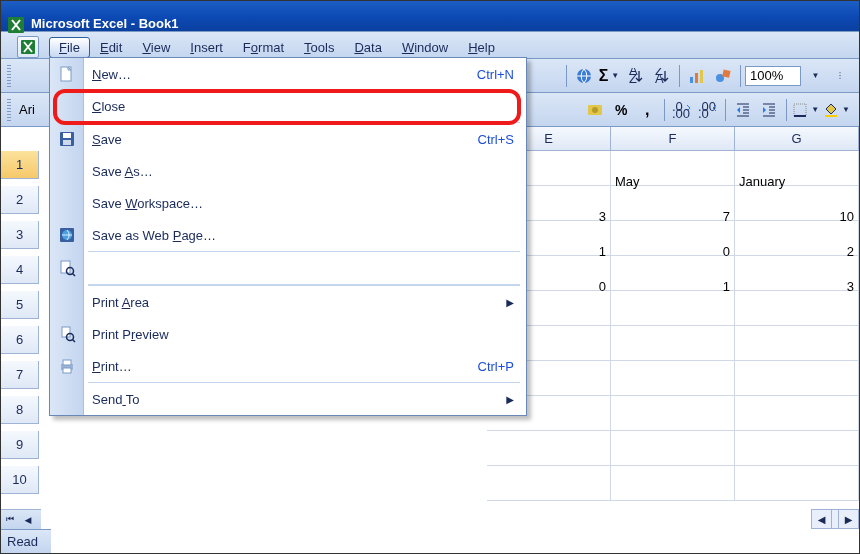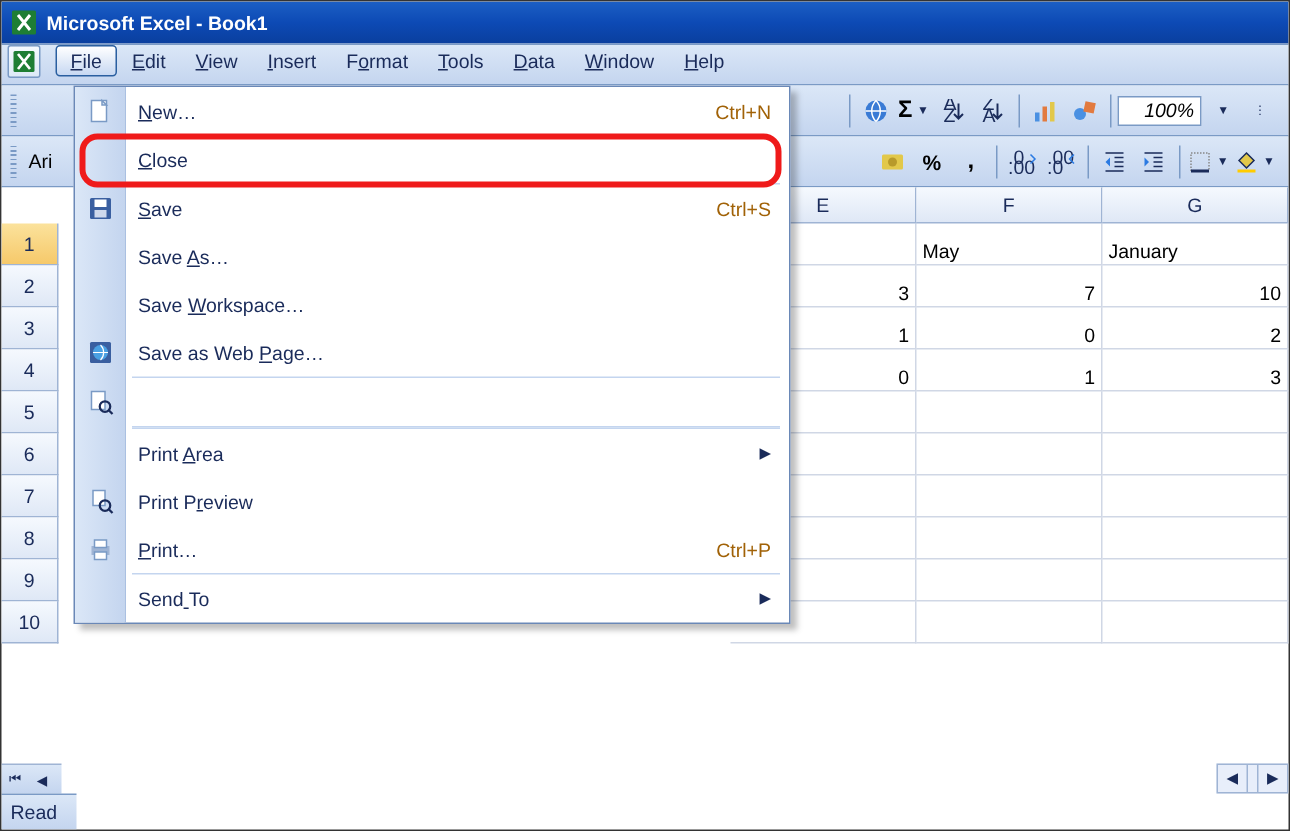--- a/index.html
+++ b/index.html
@@ -1,58 +1,58 @@
 <!DOCTYPE html>
 <html><head>
 <meta charset="utf-8">
 <style>
 * { margin:0; padding:0; box-sizing:border-box; font-family:Tahoma,Arial,sans-serif; font-size:13px; }
 body { background:#fff; width:860px; height:554px; overflow:hidden; position:relative; border:1px solid #333; }
 
 
-.titlebar { height:28px; background:linear-gradient(to bottom,#1c5fc4,#0d4ab5 50%,#0a3f9e); color:#fff; display:flex; align-items:center; padding:3px 6px; font-weight:bold; font-size:15px; }
+.titlebar { height:28px; background:linear-gradient(to bottom,#1c5fc4,#0d4ab5 50%,#0a3f9e); color:#fff; display:flex; align-items:flex-start; padding:15px 6px; font-weight:bold; font-size:15px; }
 .titlebar .appicon { width:18px; height:18px; margin-right:6px; display:flex; align-items:center; justify-content:center; }
 
 
-.menubar { height:28px; background:linear-gradient(to bottom,#dbe7f7,#c4d5ef); display:flex; align-items:flex-start; padding:0 4px; border-top:1px solid #7a9ac5; border-bottom:1px solid #7a9ac5; }
+.menubar { height:28px; background:linear-gradient(to bottom,#dbe7f7,#c4d5ef); display:flex; align-items:flex-end; padding:0 16px; border-top:1px solid #7a9ac5; border-bottom:1px solid #7a9ac5; }
 .menubar .appbtn { width:22px; height:22px; margin-right:10px; display:flex; align-items:center; justify-content:center; background:linear-gradient(#f5f9fe,#dce9f7); border:1px solid #7a9ac5; border-radius:2px; }
 .menubar .menuitem { padding:3px 10px; color:#1a2b5a; cursor:pointer; }
 .menubar .menuitem u { text-decoration:underline; }
 .menubar .menuitem.active { background:linear-gradient(#fff,#c7d8f2); border:1px solid #2a5fa0; border-radius:3px; padding:2px 9px; }
 
 
 .toolbar { height:34px; background:linear-gradient(to bottom,#dbe7f7,#c4d5ef); display:flex; align-items:center; padding:0 6px; border-bottom:1px solid #7a9ac5; position:relative; }
 .toolbar .grip { width:4px; height:22px; background:repeating-linear-gradient(#7a9ac5,#7a9ac5 1px,transparent 1px,transparent 3px); margin-right:4px; }
 .tbbtn { min-width:24px; height:24px; display:flex; align-items:center; justify-content:center; margin:0 1px; border-radius:2px; cursor:pointer; }
 .tbbtn.withdropdown { padding-right:2px; }
 .sep { width:1px; height:22px; background:#7a9ac5; margin:0 4px; }
-.zoombox { width:56px; height:20px; background:#fff; border:1px solid #7a9ac5; padding:0 4px; display:flex; align-items:center; justify-content:flex-end; font-size:12px;font-style:italic; }
+.zoombox { width:56px; height:20px; background:#fff; border:1px solid #7a9ac5; padding:0 4px; display:flex; align-items:center; justify-content:flex-start; font-size:12px; }
 .dropdown-arrow { font-size:8px; color:#1a2b5a; margin-left:3px; }
 
 
 .fontlabel { font-size:13px; padding:0 4px; }
 
 
 .sheet { position:relative; background:#fff; }
 .colheaders { display:flex; }
 .rowhdr, .colhdr { background:linear-gradient(#f5f9fe,#dfe8f6); border-right:1px solid #9fb4d4; border-bottom:1px solid #9fb4d4; text-align:center; color:#1a2b5a; font-size:13px; }
 .colhdr { height:24px; flex:0 0 124px; line-height:24px; }
 .rowhdr { width:38px; height:28px; line-height:28px; }
 .rowhdr.sel { background:linear-gradient(#fbe29c,#f6c96a); }
 .row { display:flex; }
-.cell { flex:0 0 124px; height:28px; border-right:1px solid #d0d7e5; border-bottom:1px solid #d0d7e5; padding:5px 4px; line-height:28px; text-align:right; }
+.cell { flex:0 0 124px; height:28px; border-right:1px solid #d0d7e5; border-bottom:1px solid #d0d7e5; padding:17px 4px; line-height:28px; text-align:right; }
 .cell.txt { text-align:left; }
 
 
 .dropdown { position:absolute; left:48px; top:56px; width:478px; background:#fff; border:1px solid #6a88b7; box-shadow:4px 4px 4px rgba(0,0,0,0.25); z-index:10; }
 .dropdown .iconstrip { position:absolute; left:0; top:0; bottom:0; width:34px; background:linear-gradient(to right,#dbe7f7,#c4d5ef); border-right:1px solid #aac0e2; }
 .ddrow { height:32px; display:flex; align-items:center; position:relative; padding-left:42px; padding-right:12px; cursor:pointer; }
 .ddrow .lbl { flex:1; color:#1a2b5a; }
 .ddrow .lbl u { text-decoration:underline; }
-.ddrow .accel { color:#a16207; }
+.ddrow .accel { color:#1d4ed8; }
 .ddrow .submenu-arrow { font-size:10px; color:#1a2b5a; }
 .ddrow .ddicon { position:absolute; left:5px; width:24px; height:24px; display:flex; align-items:center; justify-content:center; }
 .ddsep { height:1px; background:#c4d5ef; margin-left:38px; margin-right:6px; }
 .highlight-ring { position:absolute; border:4px solid #ef1a1a; border-radius:12px; pointer-events:none; z-index:20; }
 
 
 .tabscroller { position:absolute; left:0; bottom:24px; height:20px; background:linear-gradient(#dbe7f7,#c4d5ef); display:flex; align-items:center; border-top:1px solid #9fb4d4; width:40px; }
 .tabbtn { width:18px; height:18px; display:flex; align-items:center; justify-content:center; font-size:9px; color:#1a2b5a; }
 .statusbar { position:absolute; left:0; bottom:0; height:24px; background:linear-gradient(#dbe7f7,#c4d5ef); border-top:1px solid #7a9ac5; width:50px; padding:0 6px; display:flex; align-items:center; color:#1a2b5a; }
 

